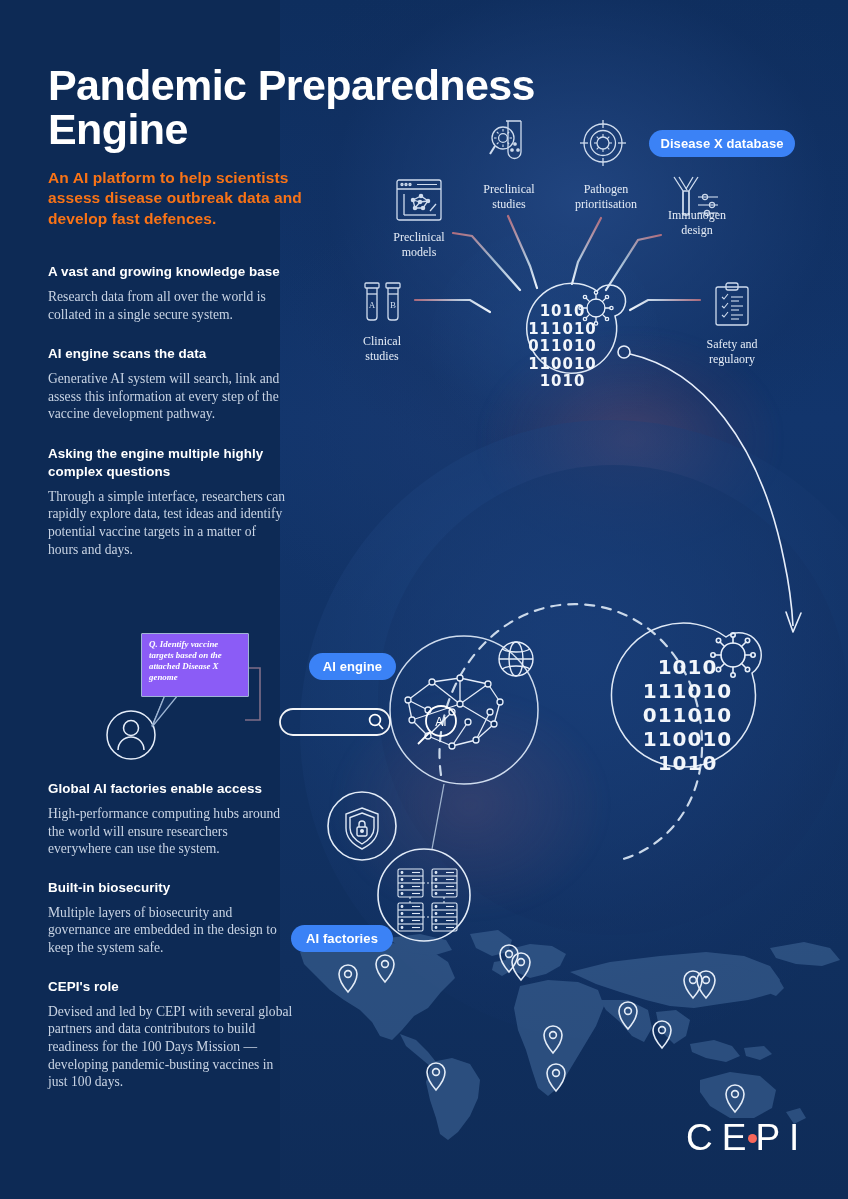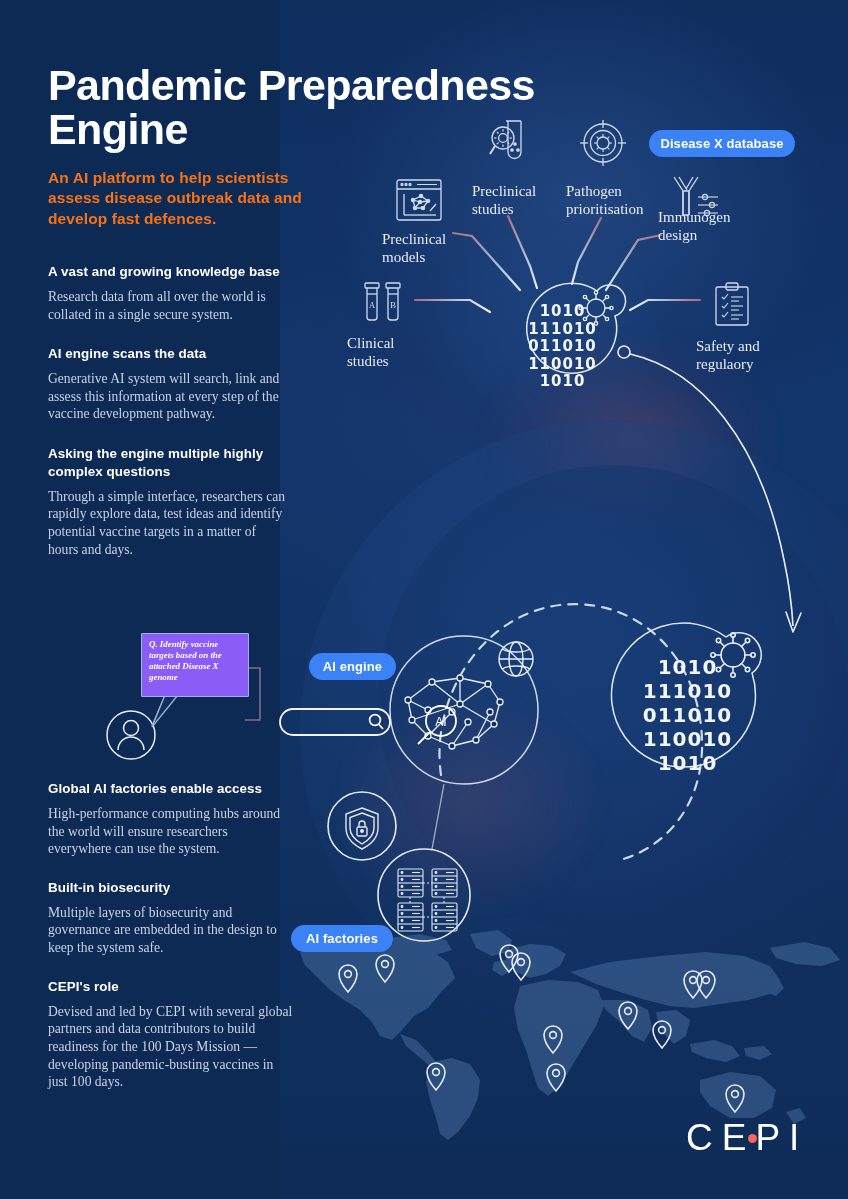--- a/index.html
+++ b/index.html
@@ -72,21 +72,21 @@
     display:flex;align-items:center;justify-content:center;
     white-space:nowrap;
   }
   #badge-disease{left:649px;top:130px;width:146px;height:27px;}
   #badge-aiengine{left:309px;top:653px;width:87px;height:27px;}
   #badge-aifactories{left:291px;top:925px;width:102px;height:27px;}
 
   
   .node-label{
     position:absolute;font-family:"Liberation Serif", serif;
-    font-size:15px;line-height:1.22;color:#e6edf7;
+    font-size:12px;line-height:1.22;color:#e6edf7;text-align:center;
   }
   .icon-wrap{position:absolute;}
 
   
   .binary{
     position:absolute;color:#f2f6fb;font-weight:700;text-align:center;
     font-family:"DejaVu Sans", sans-serif;letter-spacing:1px;
   }
   #binary-top{left:505px;top:303px;width:115px;font-size:15px;line-height:1.17;}
   #binary-out{left:610px;top:655px;width:155px;font-size:20px;line-height:1.2;}

